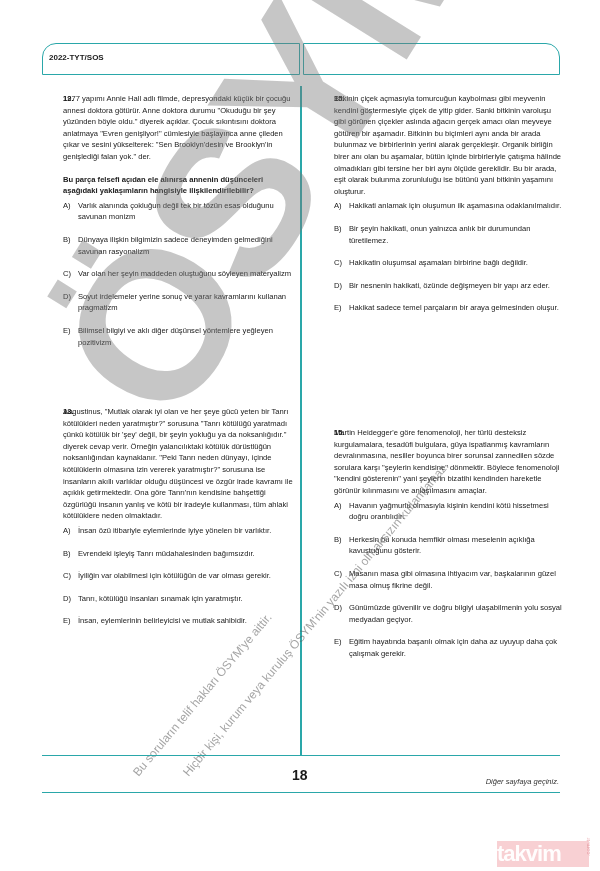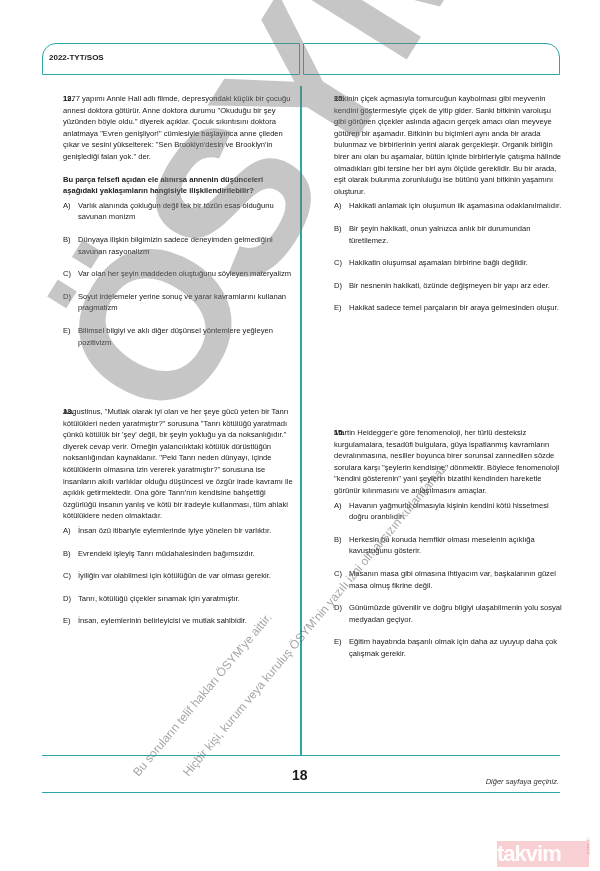--- a/index.html
+++ b/index.html
@@ -87,21 +87,21 @@
       <div class="opt">
           <span class="lbl">B)</span>
           <span class="txt">Evrendeki işleyiş Tanrı müdahalesinden bağımsızdır.</span>
         </div>
       <div class="opt">
           <span class="lbl">C)</span>
           <span class="txt">İyiliğin var olabilmesi için kötülüğün de var olması gerekir.</span>
         </div>
       <div class="opt">
           <span class="lbl">D)</span>
-          <span class="txt">Tanrı, kötülüğü çiçekler sınamak için yaratmıştır.</span>
+          <span class="txt">Tanrı, kötülüğü insanları sınamak için yaratmıştır.</span>
         </div>
       <div class="opt">
           <span class="lbl">E)</span>
           <span class="txt">İnsan, eylemlerinin belirleyicisi ve mutlak sahibidir.</span>
         </div>
     </div>
   </div>
 </div>
 
 <div class="q q-right" style="top:93px;">

